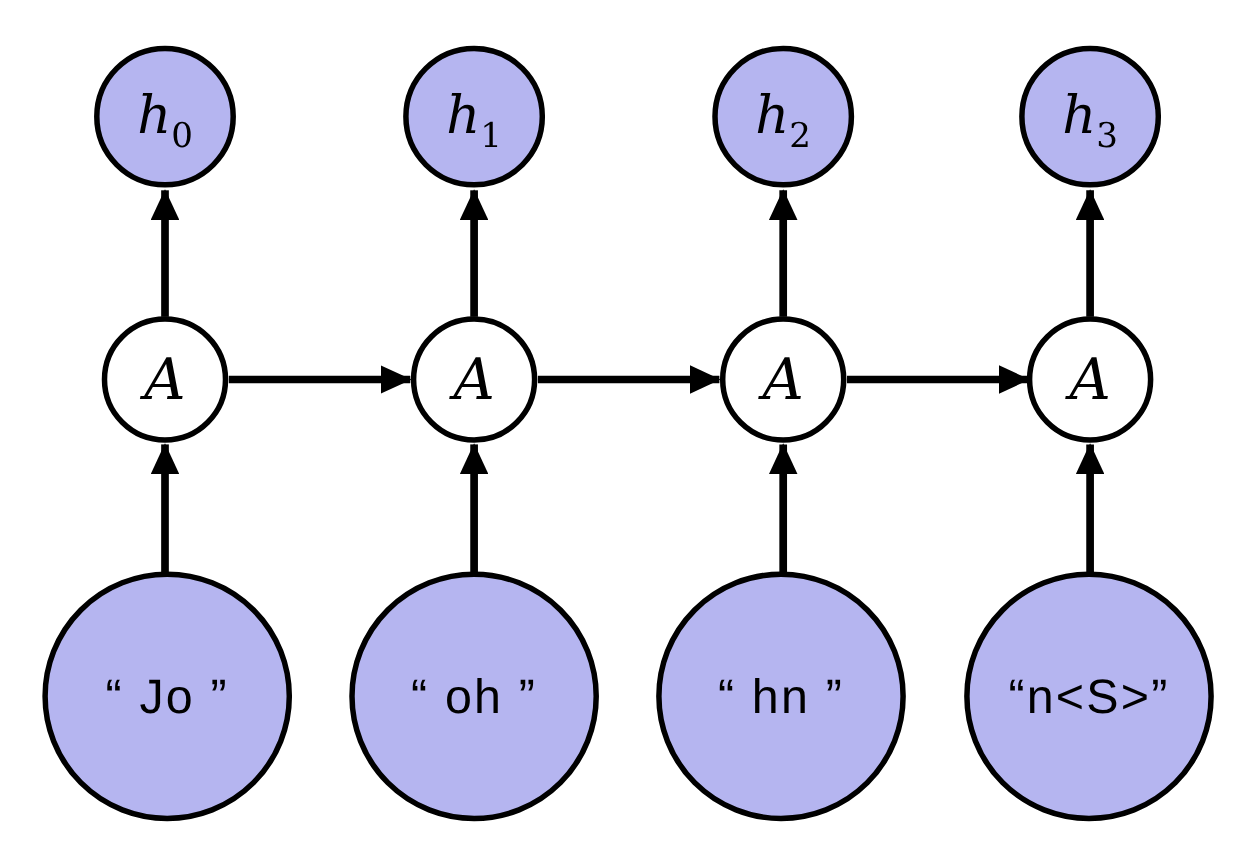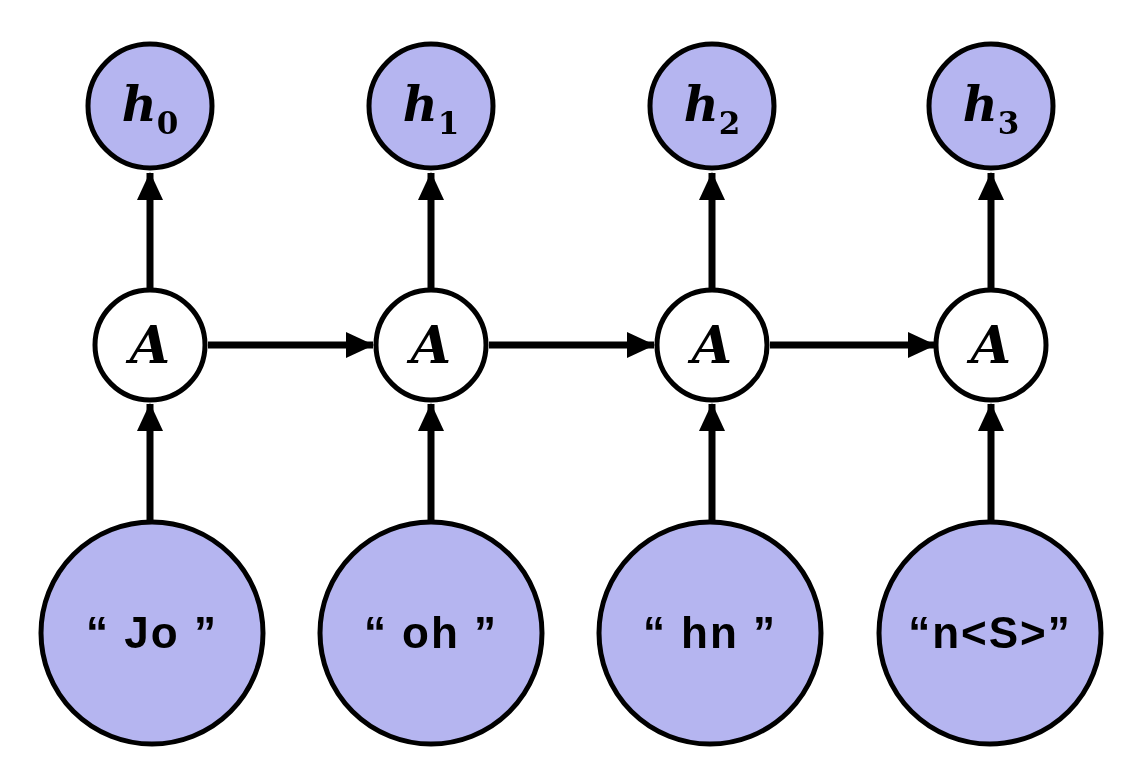--- a/index.html
+++ b/index.html
@@ -2,21 +2,20 @@
 <html><head>
 <meta charset="utf-8">
 <style>
   html, body { margin: 0; padding: 0; background: #ffffff; }
   .page {
     position: relative;
     width: 1128px;
     height: 782px;
     background: #ffffff;
     overflow: hidden;
-    font-weight: bold;
   }
   svg { display: block; }
   .math-label {
     font-family: "DejaVu Serif", serif;
     font-style: italic;
     font-size: 48px;
     fill: #000000;
   }
   .math-sub {
     font-style: normal;

